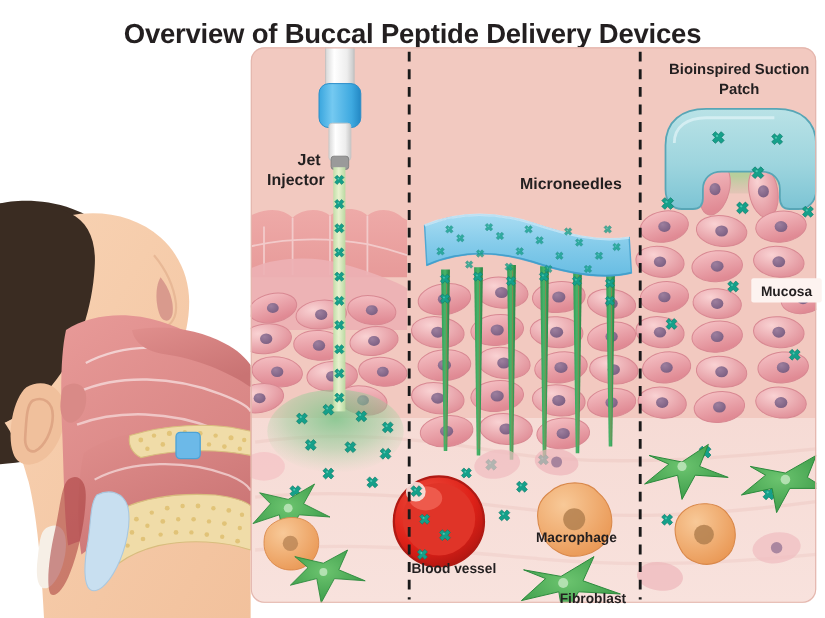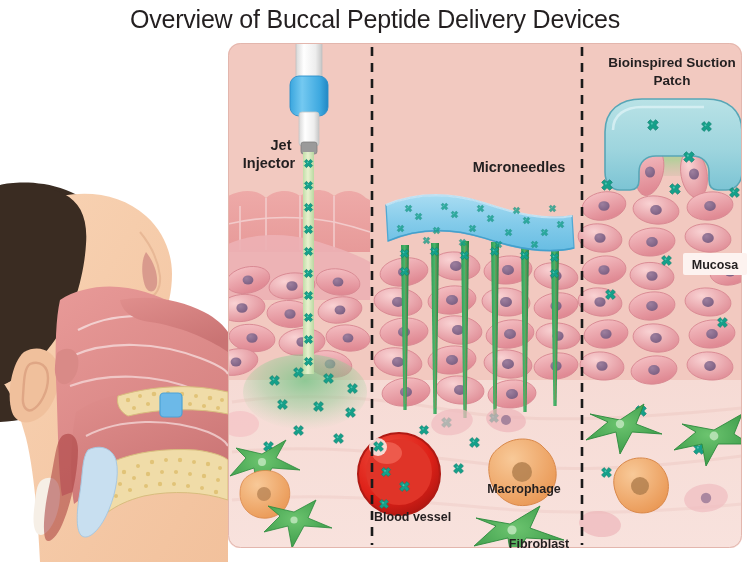--- a/index.html
+++ b/index.html
@@ -19,26 +19,26 @@
     left: 0; top: 0;
     width: 750px;
     height: 562px;
   }
   .fig-title {
     position: absolute;
     left: 0; top: 0;
     width: 750px;
     text-align: center;
     font-family: "Liberation Sans", sans-serif;
-    font-weight: normal;
+    font-weight: bold;
     font-size: 25px;
     letter-spacing: -0.2px;
     color: #231f20;
     line-height: 30px;
-    padding-top: 4px;
+    padding-top: 16px;
   }
   svg.scene {
     position: absolute;
     left: 0; top: 0;
     width: 750px;
     height: 562px;
     display: block;
   }
   .lbl {
     font-family: "Liberation Sans", sans-serif;

